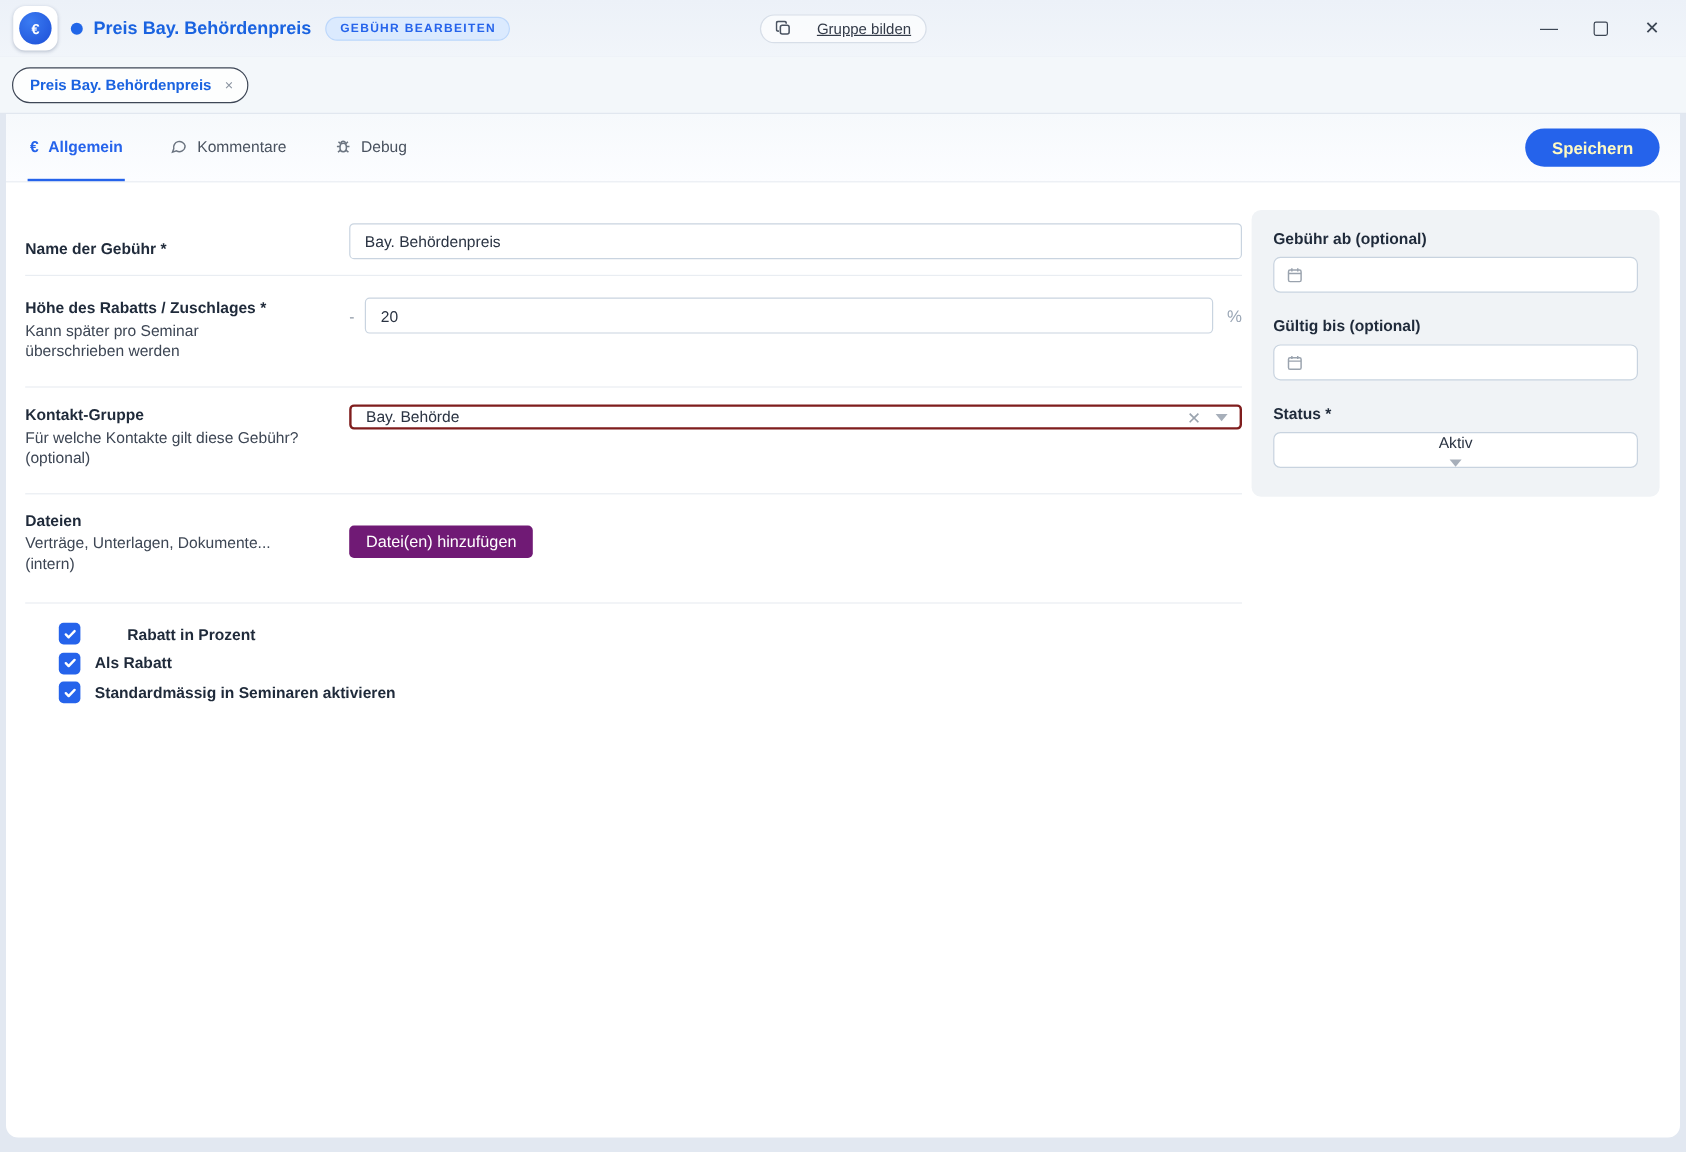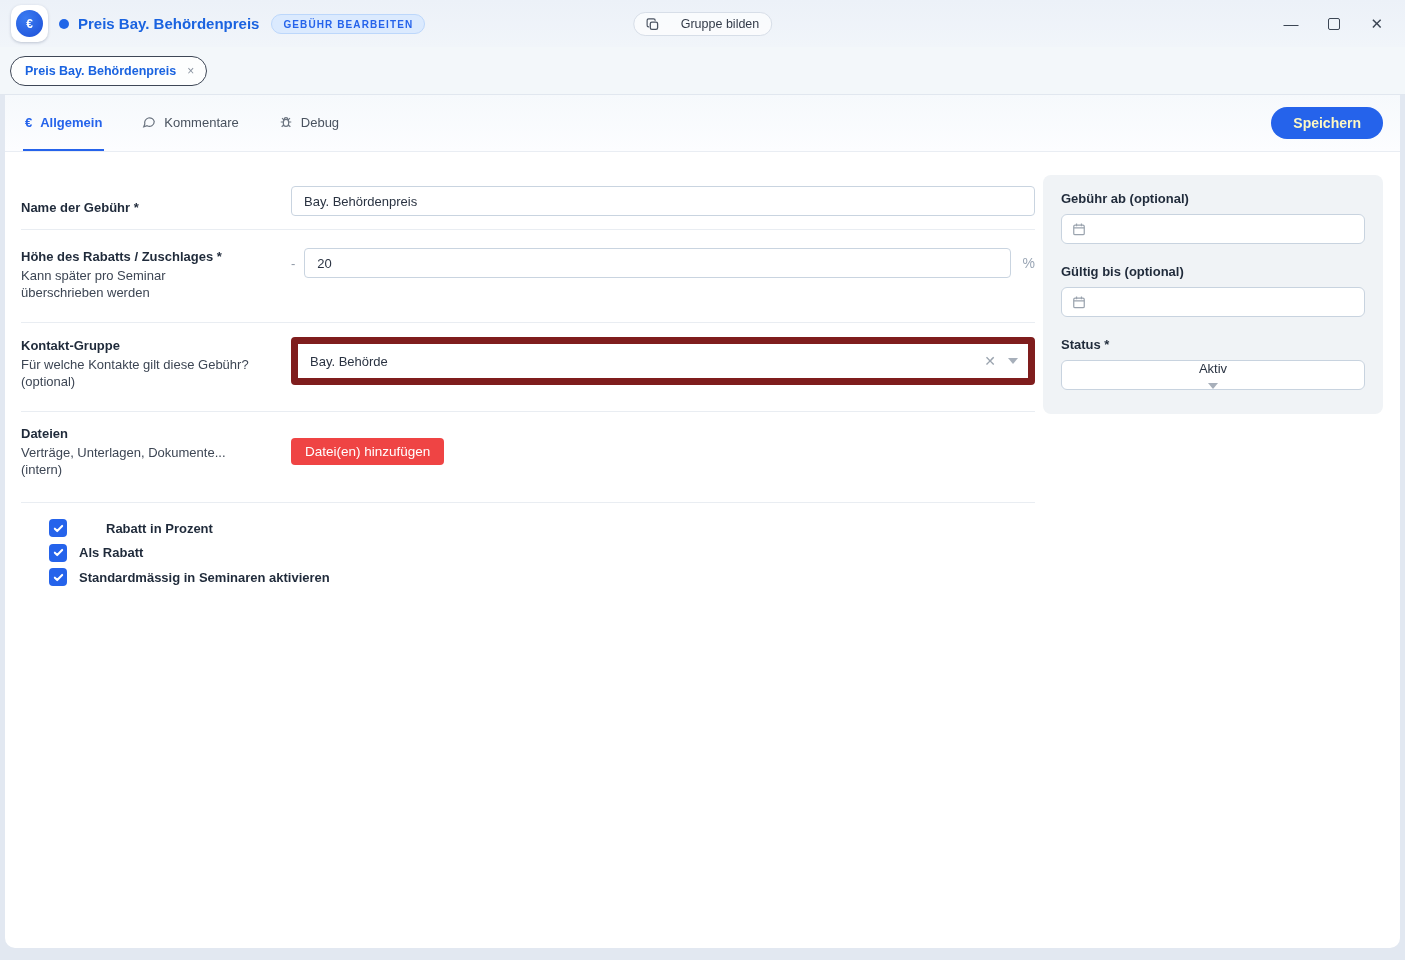--- a/index.html
+++ b/index.html
@@ -33,24 +33,24 @@
   }
   .title-dot { width:10px; height:10px; border-radius:50%; background:#2166e8; margin-right:9px; }
   .win-title { color:#1a63e0; font-size:15px; font-weight:700; margin-right:12px; }
   .badge {
     background:#dbeafe; border:1px solid #bcd7fb; color:#2563eb;
     font-size:10px; font-weight:700; letter-spacing:1.1px;
     border-radius:11px; padding:4px 11px 3px;
   }
   .group-btn {
     position:absolute; left:50%; top:12px; transform:translateX(-50%);
-    display:flex; align-items:flex-end; gap:22px;
+    display:flex; align-items:flex-start; gap:22px;
     background:rgba(255,255,255,.65); border:1px solid #d7dee8;
     border-radius:13px; padding:4px 12px;
-    font-size:12.5px; color:#333b49; cursor:default;
+    font-size:12.5px; color:#333b49; cursor:default;text-decoration:underline;
   }
   .group-btn svg { display:block; }
   .win-controls { margin-left:auto; display:flex; align-items:center; gap:30px; padding-right:8px; }
   .win-controls .wc { color:#3c4654; font-size:15px; line-height:1; cursor:default; }
   .wc-max { width:12px; height:12px; border:1.5px solid #3c4654; border-radius:2px; }
   
   .chiprow {
     height:48px; flex:0 0 48px;
     background:#f3f7fa;
     border-bottom:1px solid #e1e7ef;
@@ -111,29 +111,29 @@
     width:100%; height:30px;
     border:1px solid #c9d4e0; border-radius:4px;
     padding:0 12px; font-family:inherit; font-size:13px; color:#2a3342;
     background:#fff; outline:none;
   }
   .amount-wrap { display:flex; align-items:center; }
   .amount-dash { color:#8d97a5; font-size:13px; margin-right:9px; }
   .amount-wrap .txt-input { flex:1 1 auto; margin-right:12px; }
   .amount-suffix { color:#9aa6b5; font-size:14px; }
   .select-box {
-    height:48px; border:7px solid #7f1d1d; border-radius:4px; background:#fff;
+    height:21px; border:2px solid #7f1d1d; border-radius:4px; background:#fff;
     display:flex; align-items:center; padding:0 10px 0 12px;
     font-size:13px; color:#2a3342; cursor:default;
   }
   .select-box .sel-text { flex:1 1 auto; }
   .sel-clear { color:#9aa3ae; font-size:14px; margin-right:12px; cursor:default; }
   .chev { width:0; height:0; border-left:5px solid transparent; border-right:5px solid transparent; border-top:6px solid #a7afba; }
   .file-btn {
-    background:#ef4444; color:#fff; border:none; font-family:inherit;
+    background:#701a75; color:#fff; border:none; font-family:inherit;
     font-size:13.5px; border-radius:4px; padding:6px 14px; cursor:default;
   }
   .cb-row { display:flex; align-items:center; margin:6.5px 0; }
   .cb-row:first-child { margin-top:0;gap:27px; }
   .checkbox {
     width:18px; height:18px; border-radius:4px; background:#2563eb;
     display:flex; align-items:center; justify-content:center; cursor:default;
   }
   .cb-label { margin-left:12px; font-size:13px; font-weight:600; color:#1f2a3a; }
   

